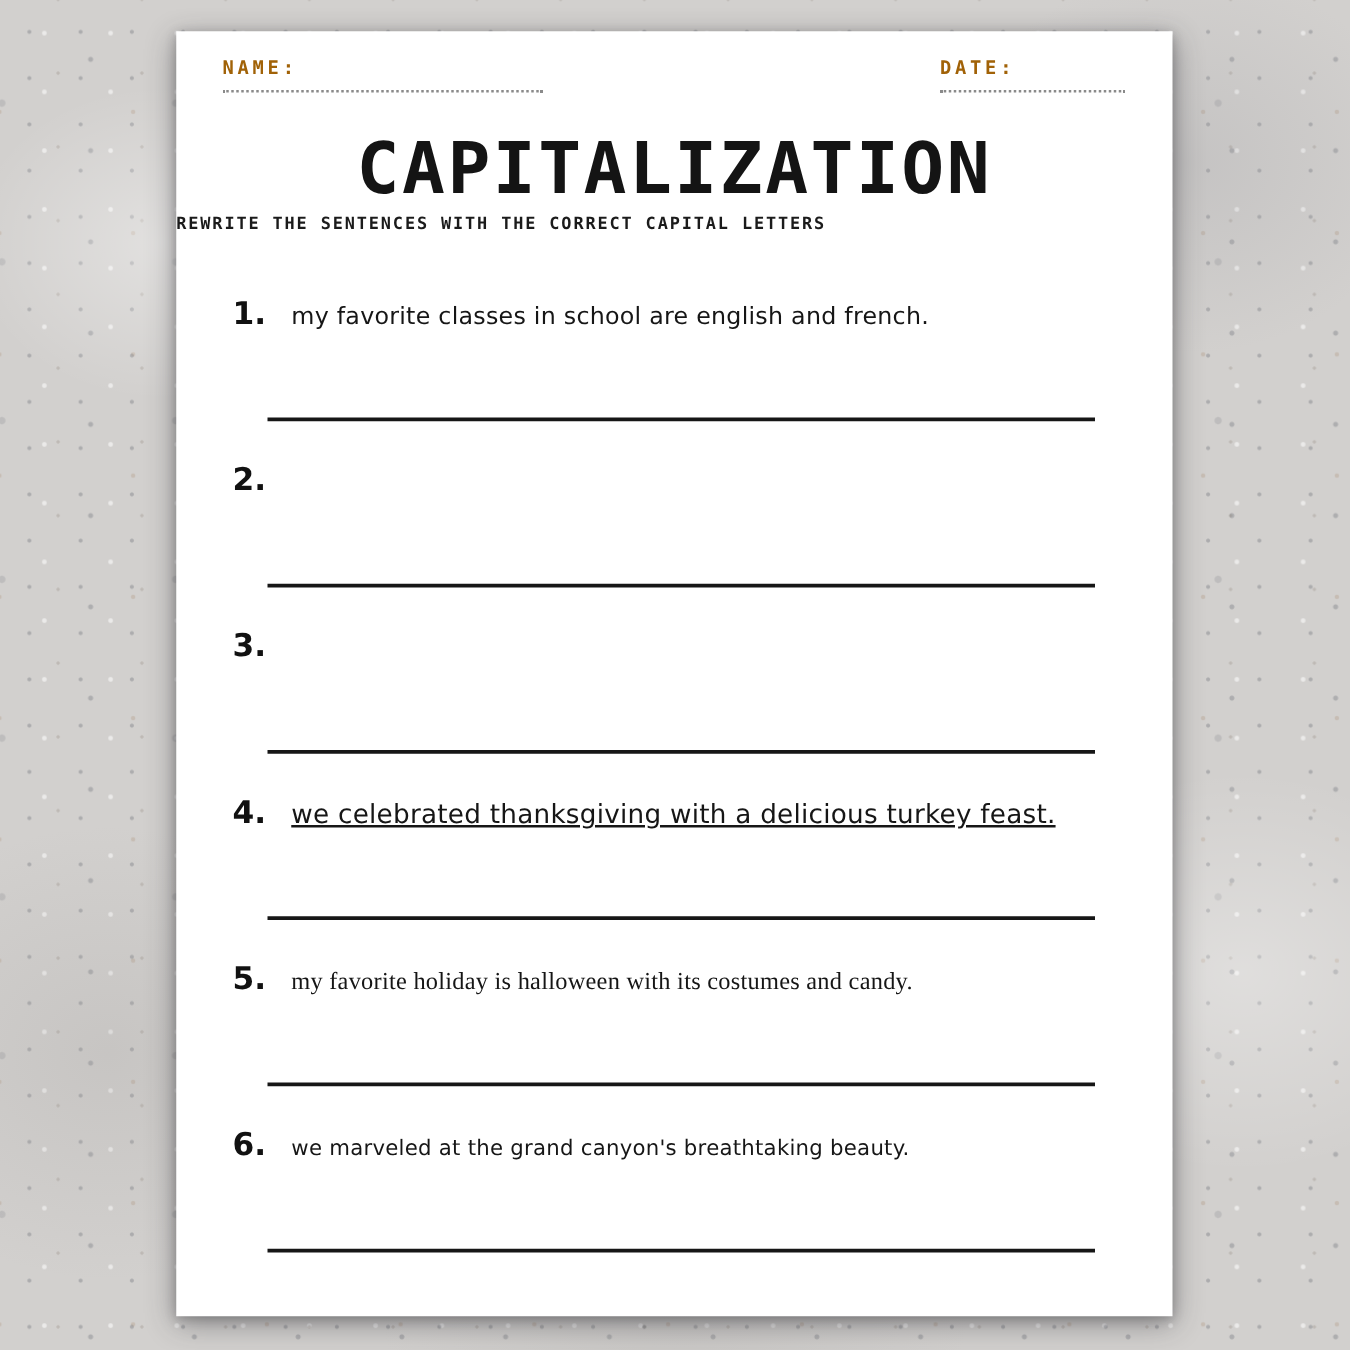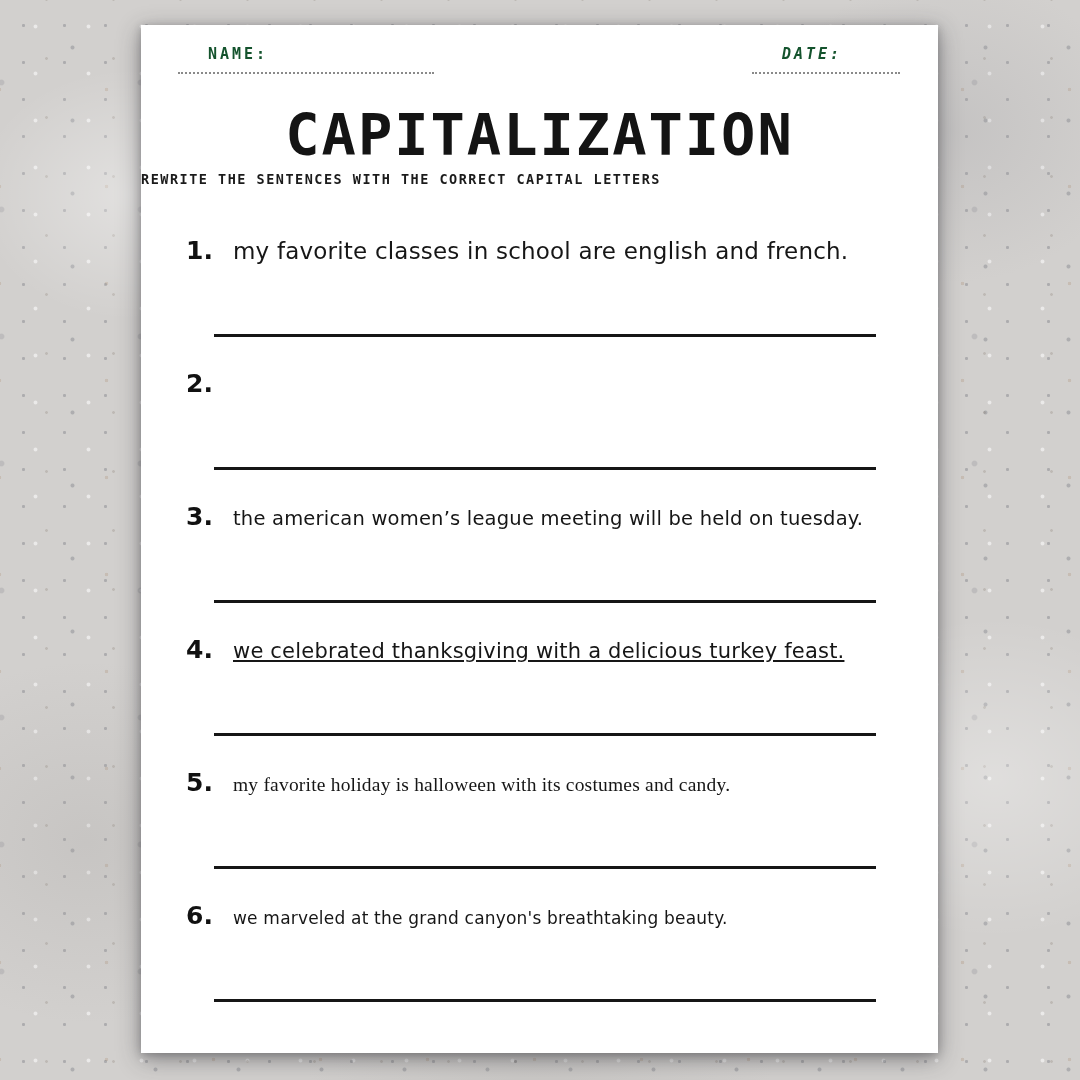--- a/index.html
+++ b/index.html
@@ -38,27 +38,26 @@
     box-shadow: 0 6px 22px rgba(45,45,52,.45), 0 2px 8px rgba(45,45,52,.28);
   }
 
   
   .header-row {
     position: absolute; top: 20px; left: 37px; right: 38px;
     display: flex; justify-content: space-between;
   }
   .field { display: block; }
   .field-name { width: 256px; }
-  .field-date { width: 148px; font-style: italic; }
+  .field-date { width: 148px; }
   .field-label {
     font-family: "DejaVu Sans Mono", monospace;
     font-size: 15px; font-weight: bold;
-    letter-spacing: 3px; color: #14532d;
+    letter-spacing: 3px; color: #a16207;
     display: block;
-    margin-left: 30px;
   }
   .field-line {
     margin-top: 9px; height: 0;
     border-bottom: 2px dotted #8a8a8a;
     cursor: text;
   }
 
   
   .title {
     position: absolute; top: 82px; left: 0; right: 0;
@@ -84,21 +83,21 @@
   .worksheet-item { position: relative; height: 133px; }
   .sentence-row {
     display: flex; align-items: baseline;
     padding-left: 45px; padding-top: 2px;
   }
   .sentence-number {
     width: 47px; flex: 0 0 47px;
     font-size: 25px; font-weight: bold; color: #111;
   }
   .sentence-text { color: #161616; letter-spacing: 0.2px; white-space: nowrap; }
-  .worksheet-item:nth-child(1) .sentence-text { font-size: 23px; }
+  .worksheet-item:nth-child(1) .sentence-text { font-size: 19px; }
   .worksheet-item:nth-child(2) .sentence-text { font-size: 24.5px; }
   .worksheet-item:nth-child(3) .sentence-text { font-size: 19.5px; padding-top: 3px; }
   .worksheet-item:nth-child(4) .sentence-text { font-size: 21px; text-decoration: underline; }
   .worksheet-item:nth-child(5) .sentence-text { font-size: 19.5px; padding-top: 2px; font-family: Liberation Serif, serif; }
   .worksheet-item:nth-child(6) .sentence-text { font-size: 17px; }
   .answer-line {
     position: absolute; top: 100px; left: 73px;
     width: 662px; height: 0;
     border-bottom: 3px solid #161616;
     cursor: text;
@@ -138,21 +137,20 @@
     <div class="worksheet-item">
       <div class="sentence-row">
         <span class="sentence-number">2.</span>
       </div>
       <div class="answer-line"></div>
     </div>
 
     <div class="worksheet-item">
       <div class="sentence-row">
         <span class="sentence-number">3.</span>
-        <span class="sentence-text">the american women’s league meeting will be held on tuesday.</span>
       </div>
       <div class="answer-line"></div>
     </div>
 
     <div class="worksheet-item">
       <div class="sentence-row">
         <span class="sentence-number">4.</span>
         <span class="sentence-text">we celebrated thanksgiving with a delicious turkey feast.</span>
       </div>
       <div class="answer-line"></div>

